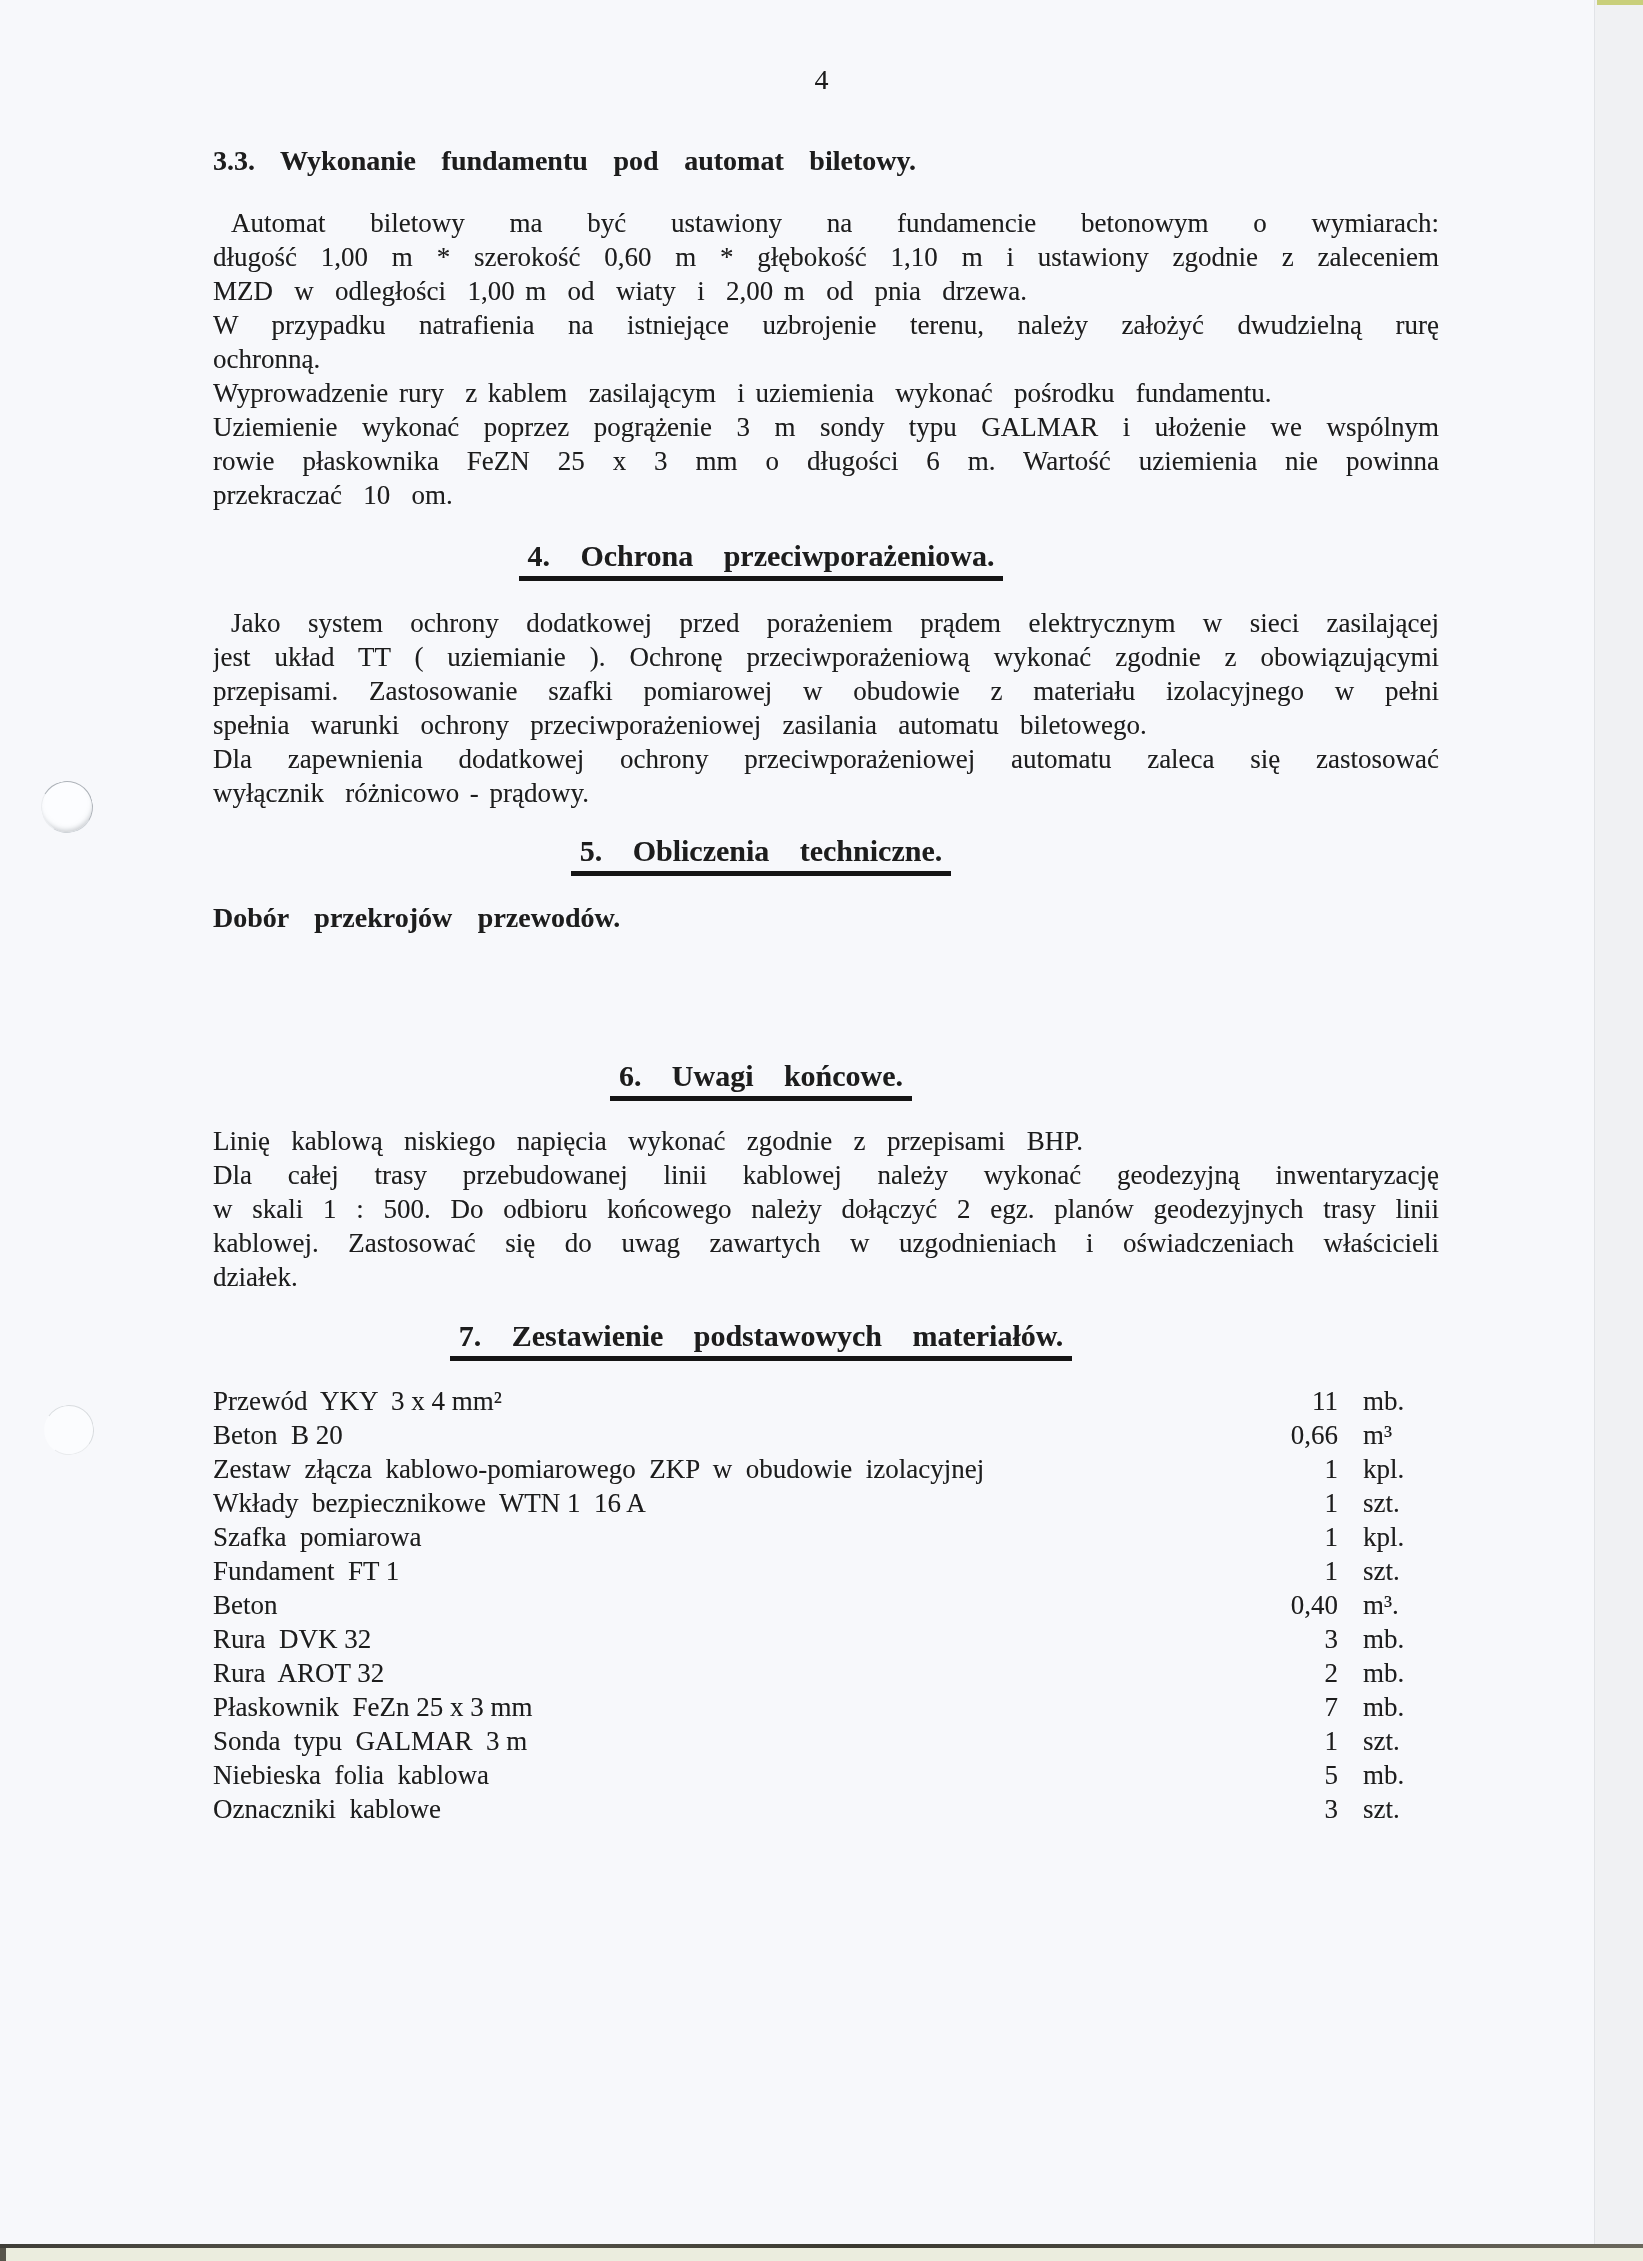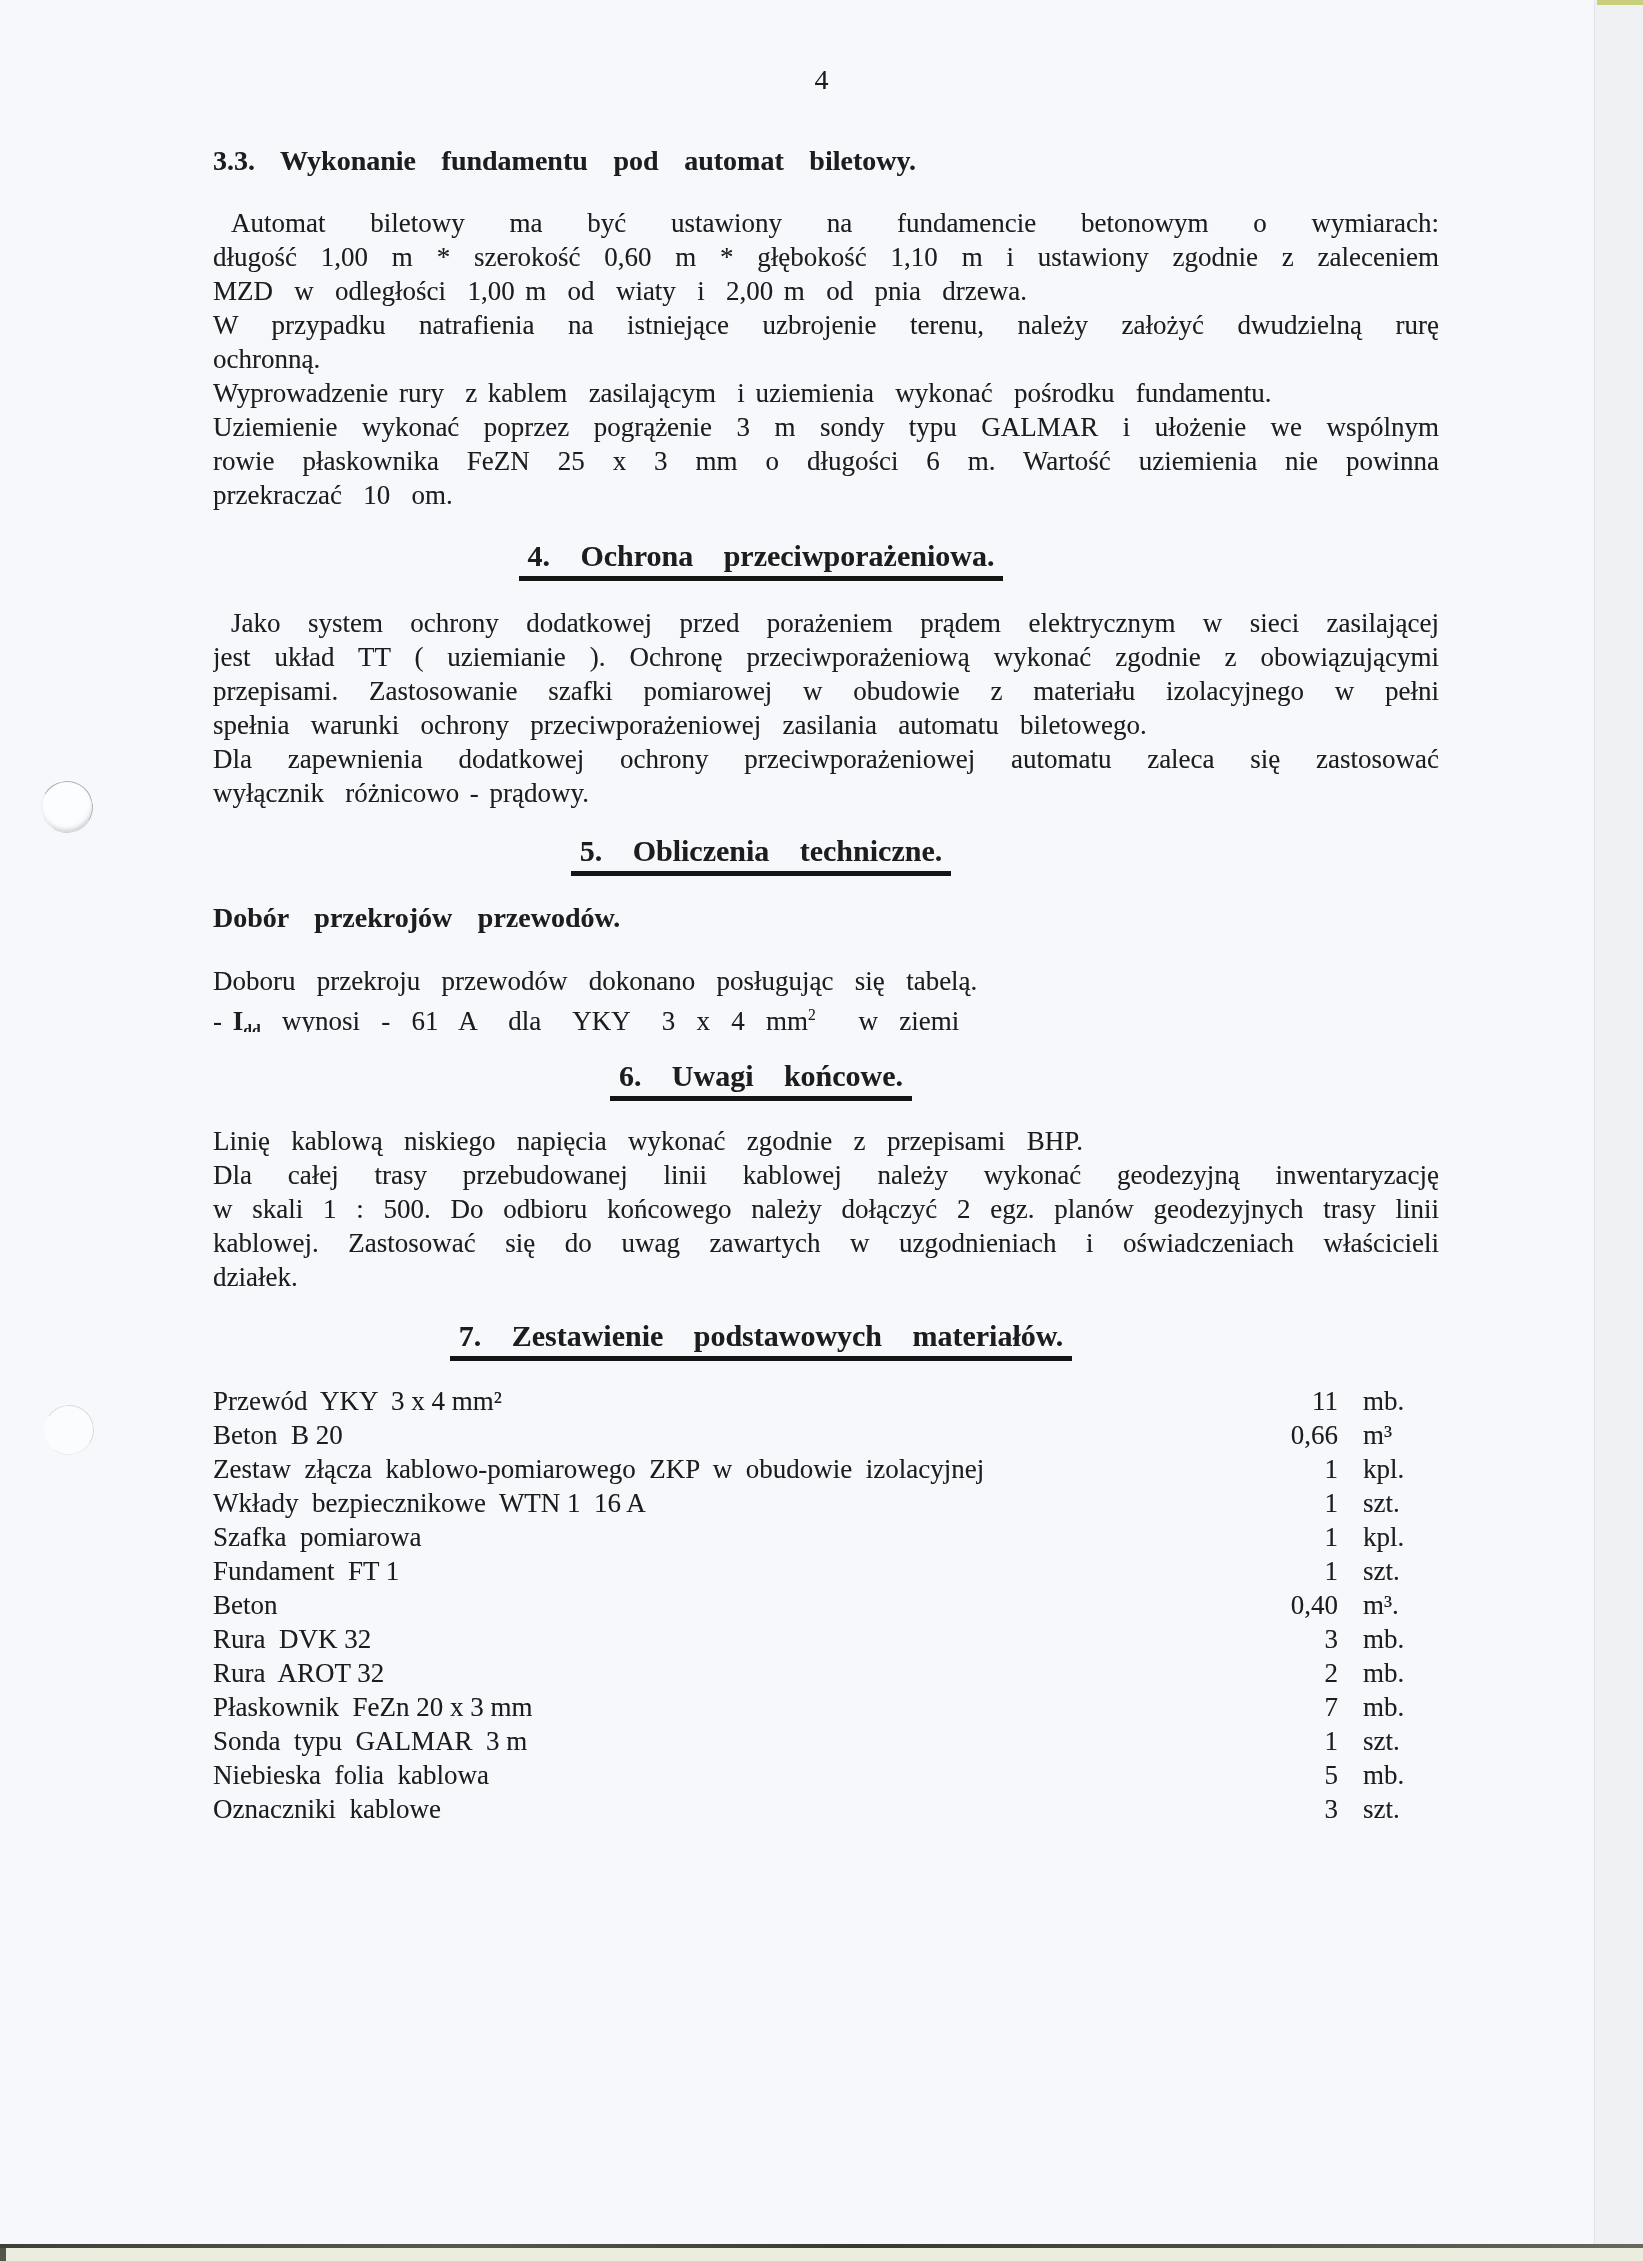--- a/index.html
+++ b/index.html
@@ -91,24 +91,20 @@
     <div class="line jl">przepisami. Zastosowanie szafki pomiarowej w obudowie z materiału izolacyjnego w pełni</div>
     <div class="line">spełnia  warunki  ochrony  przeciwporażeniowej  zasilania  automatu  biletowego.</div>
     <div class="line jl">Dla zapewnienia dodatkowej ochrony przeciwporażeniowej automatu zaleca się zastosować</div>
     <div class="line">wyłącznik  różnicowo - prądowy.</div>
   </div>
 
   <div class="h-center" style="top:833px">
     <span class="ul">5.  Obliczenia  techniczne.</span>
   </div>
   <div class="h-left" style="top:900px">Dobór  przekrojów  przewodów.</div>
-  <div class="block" style="top:964px">
-    <div class="line">Doboru  przekroju  przewodów  dokonano  posługując  się  tabelą.</div>
-    <div class="line"><span>- </span><span class="bold">I</span><sub class="bold">dd</sub><span>  wynosi  -  61  A   dla   YKY   3  x  4  mm</span><sup>2</sup><span>    w  ziemi</span></div>
-  </div>
 
   <div class="h-center" style="top:1058px">
     <span class="ul">6.  Uwagi  końcowe.</span>
   </div>
   <div class="block" style="top:1124px">
     <div class="line">Linię  kablową  niskiego  napięcia  wykonać  zgodnie  z  przepisami  BHP.</div>
     <div class="line jl">Dla całej trasy przebudowanej linii kablowej należy wykonać geodezyjną inwentaryzację</div>
     <div class="line jl">w skali 1 : 500. Do odbioru końcowego należy dołączyć 2 egz. planów geodezyjnych trasy linii</div>
     <div class="line jl">kablowej. Zastosować się do uwag zawartych w uzgodnieniach i oświadczeniach właścicieli</div>
     <div class="line">działek.</div>
@@ -158,21 +154,21 @@
         <span class="mname">Rura  DVK 32</span>
         <span class="mqty">3</span>
         <span class="munit">mb.</span>
       </div>
     <div class="mrow">
         <span class="mname">Rura  AROT 32</span>
         <span class="mqty">2</span>
         <span class="munit">mb.</span>
       </div>
     <div class="mrow">
-        <span class="mname">Płaskownik  FeZn 20 x 3 mm</span>
+        <span class="mname">Płaskownik  FeZn 25 x 3 mm</span>
         <span class="mqty">7</span>
         <span class="munit">mb.</span>
       </div>
     <div class="mrow">
         <span class="mname">Sonda  typu  GALMAR  3 m</span>
         <span class="mqty">1</span>
         <span class="munit">szt.</span>
       </div>
     <div class="mrow">
         <span class="mname">Niebieska  folia  kablowa</span>

